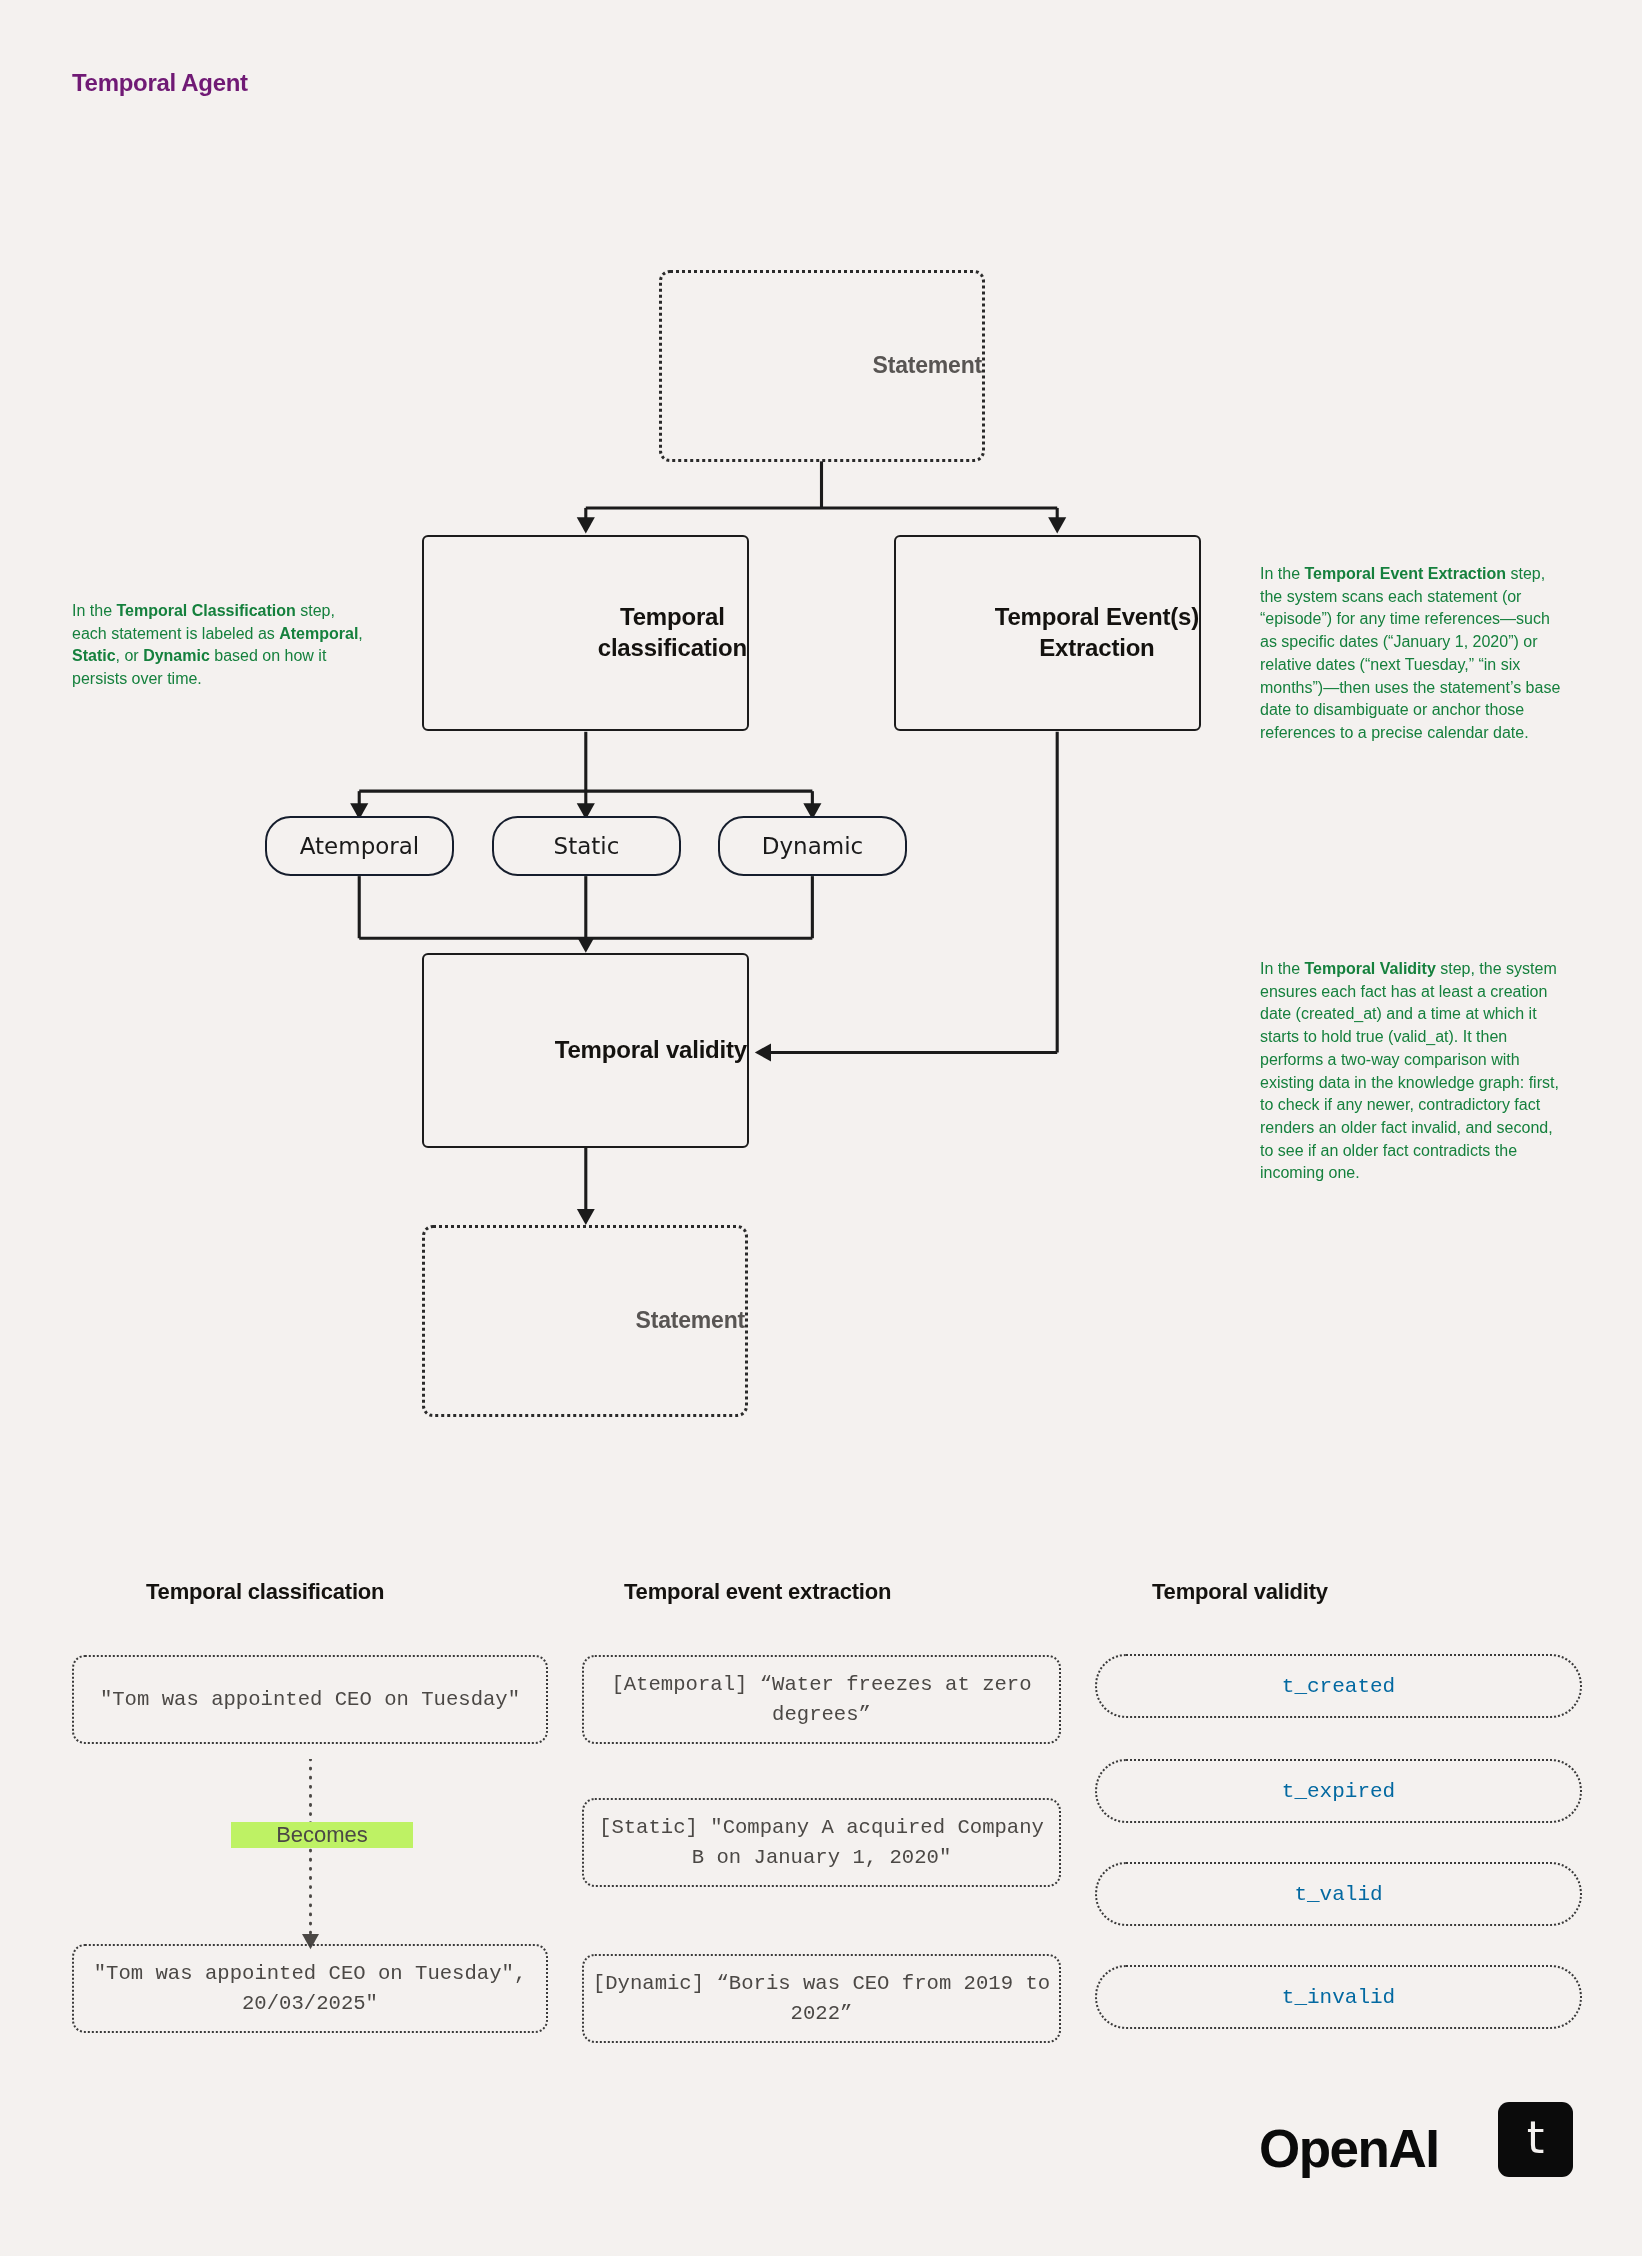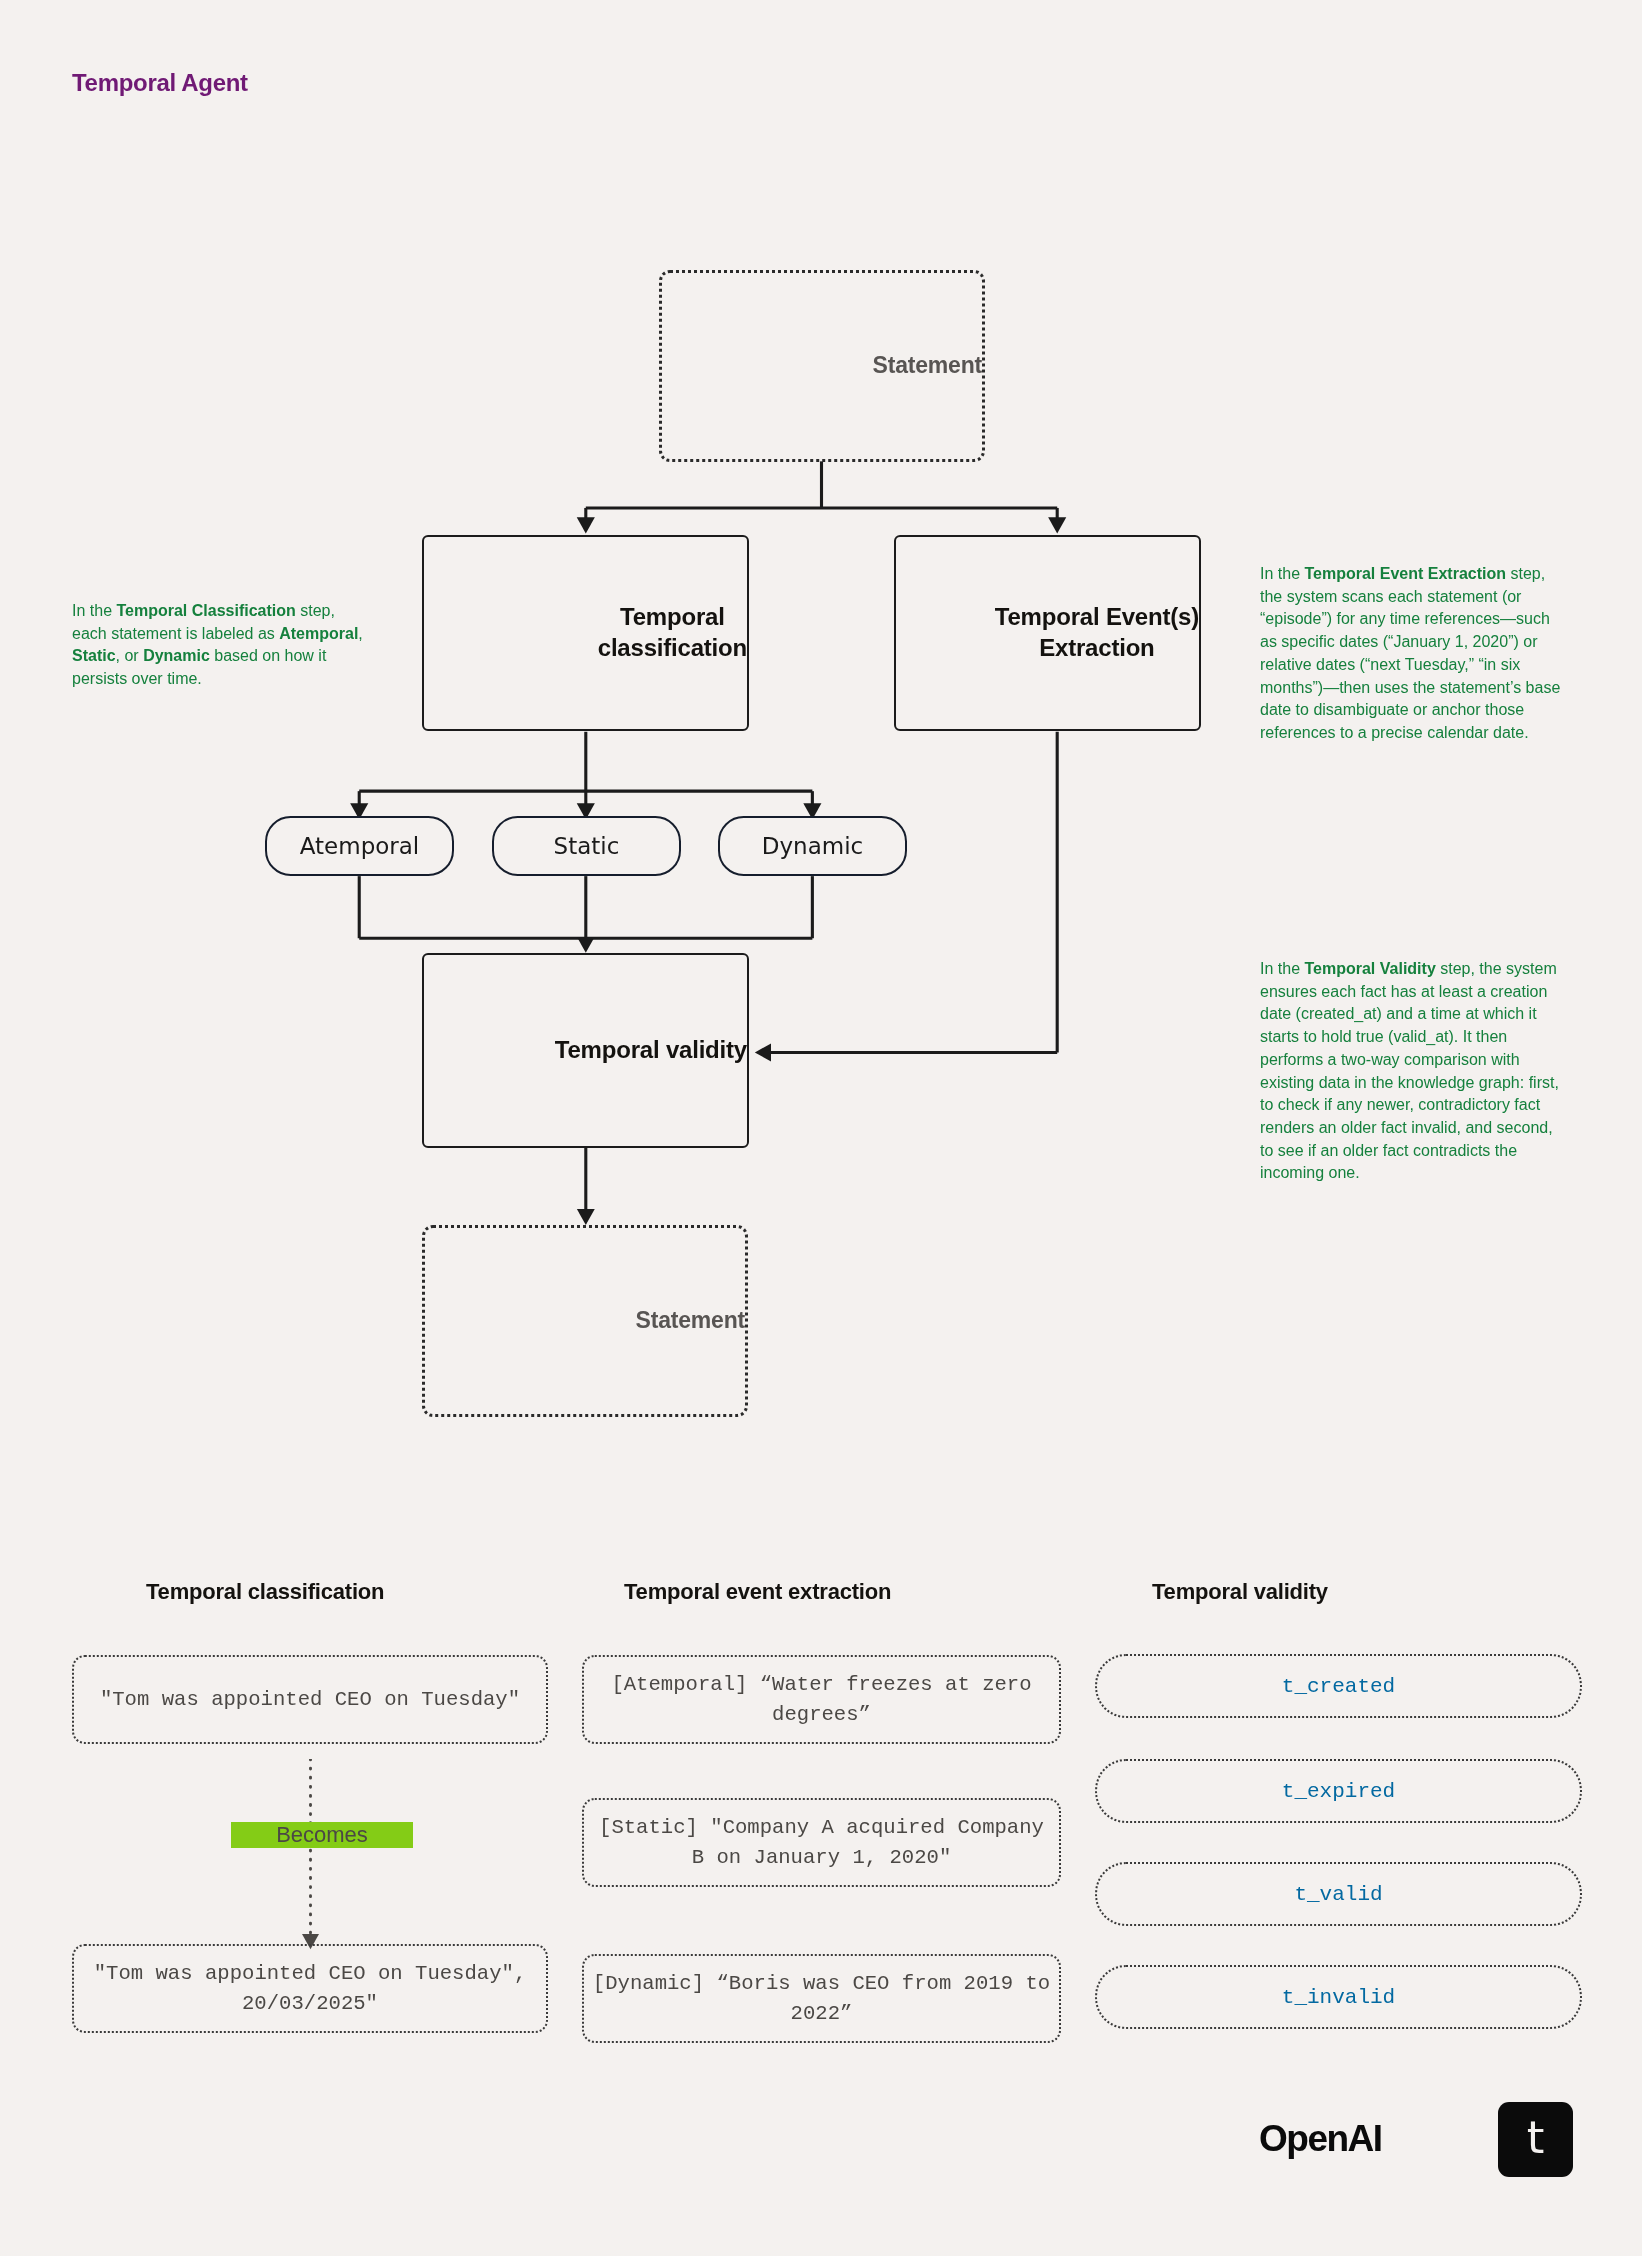--- a/index.html
+++ b/index.html
@@ -115,37 +115,37 @@
     justify-content: center;
     font-family: "Liberation Mono", monospace;
     font-size: 21px;
     color: #0369a1;
   }
   #becomes-label {
     position: absolute;
     font-size: 22px;
     color: #4b4845;
     text-align: center;
-    background: #84cc16;
+    background: #bef264;
     padding: 0 11px;
   }
   #becomes-svg {
     position: absolute;
     left: 274px;
     top: 1759px;
     width: 73px;
     height: 196px;
   }
 
   
   #openai-wordmark {
     position: absolute;
     left: 1259px;
     top: 2118px;
-    font-size: 37px;
+    font-size: 53px;
     font-weight: bold;
     letter-spacing: -1.5px;
     color: #0b0b0b;
   }
   #tile-logo {
     position: absolute;
     left: 1498px;
     top: 2102px;
     width: 75px;
     height: 75px;

